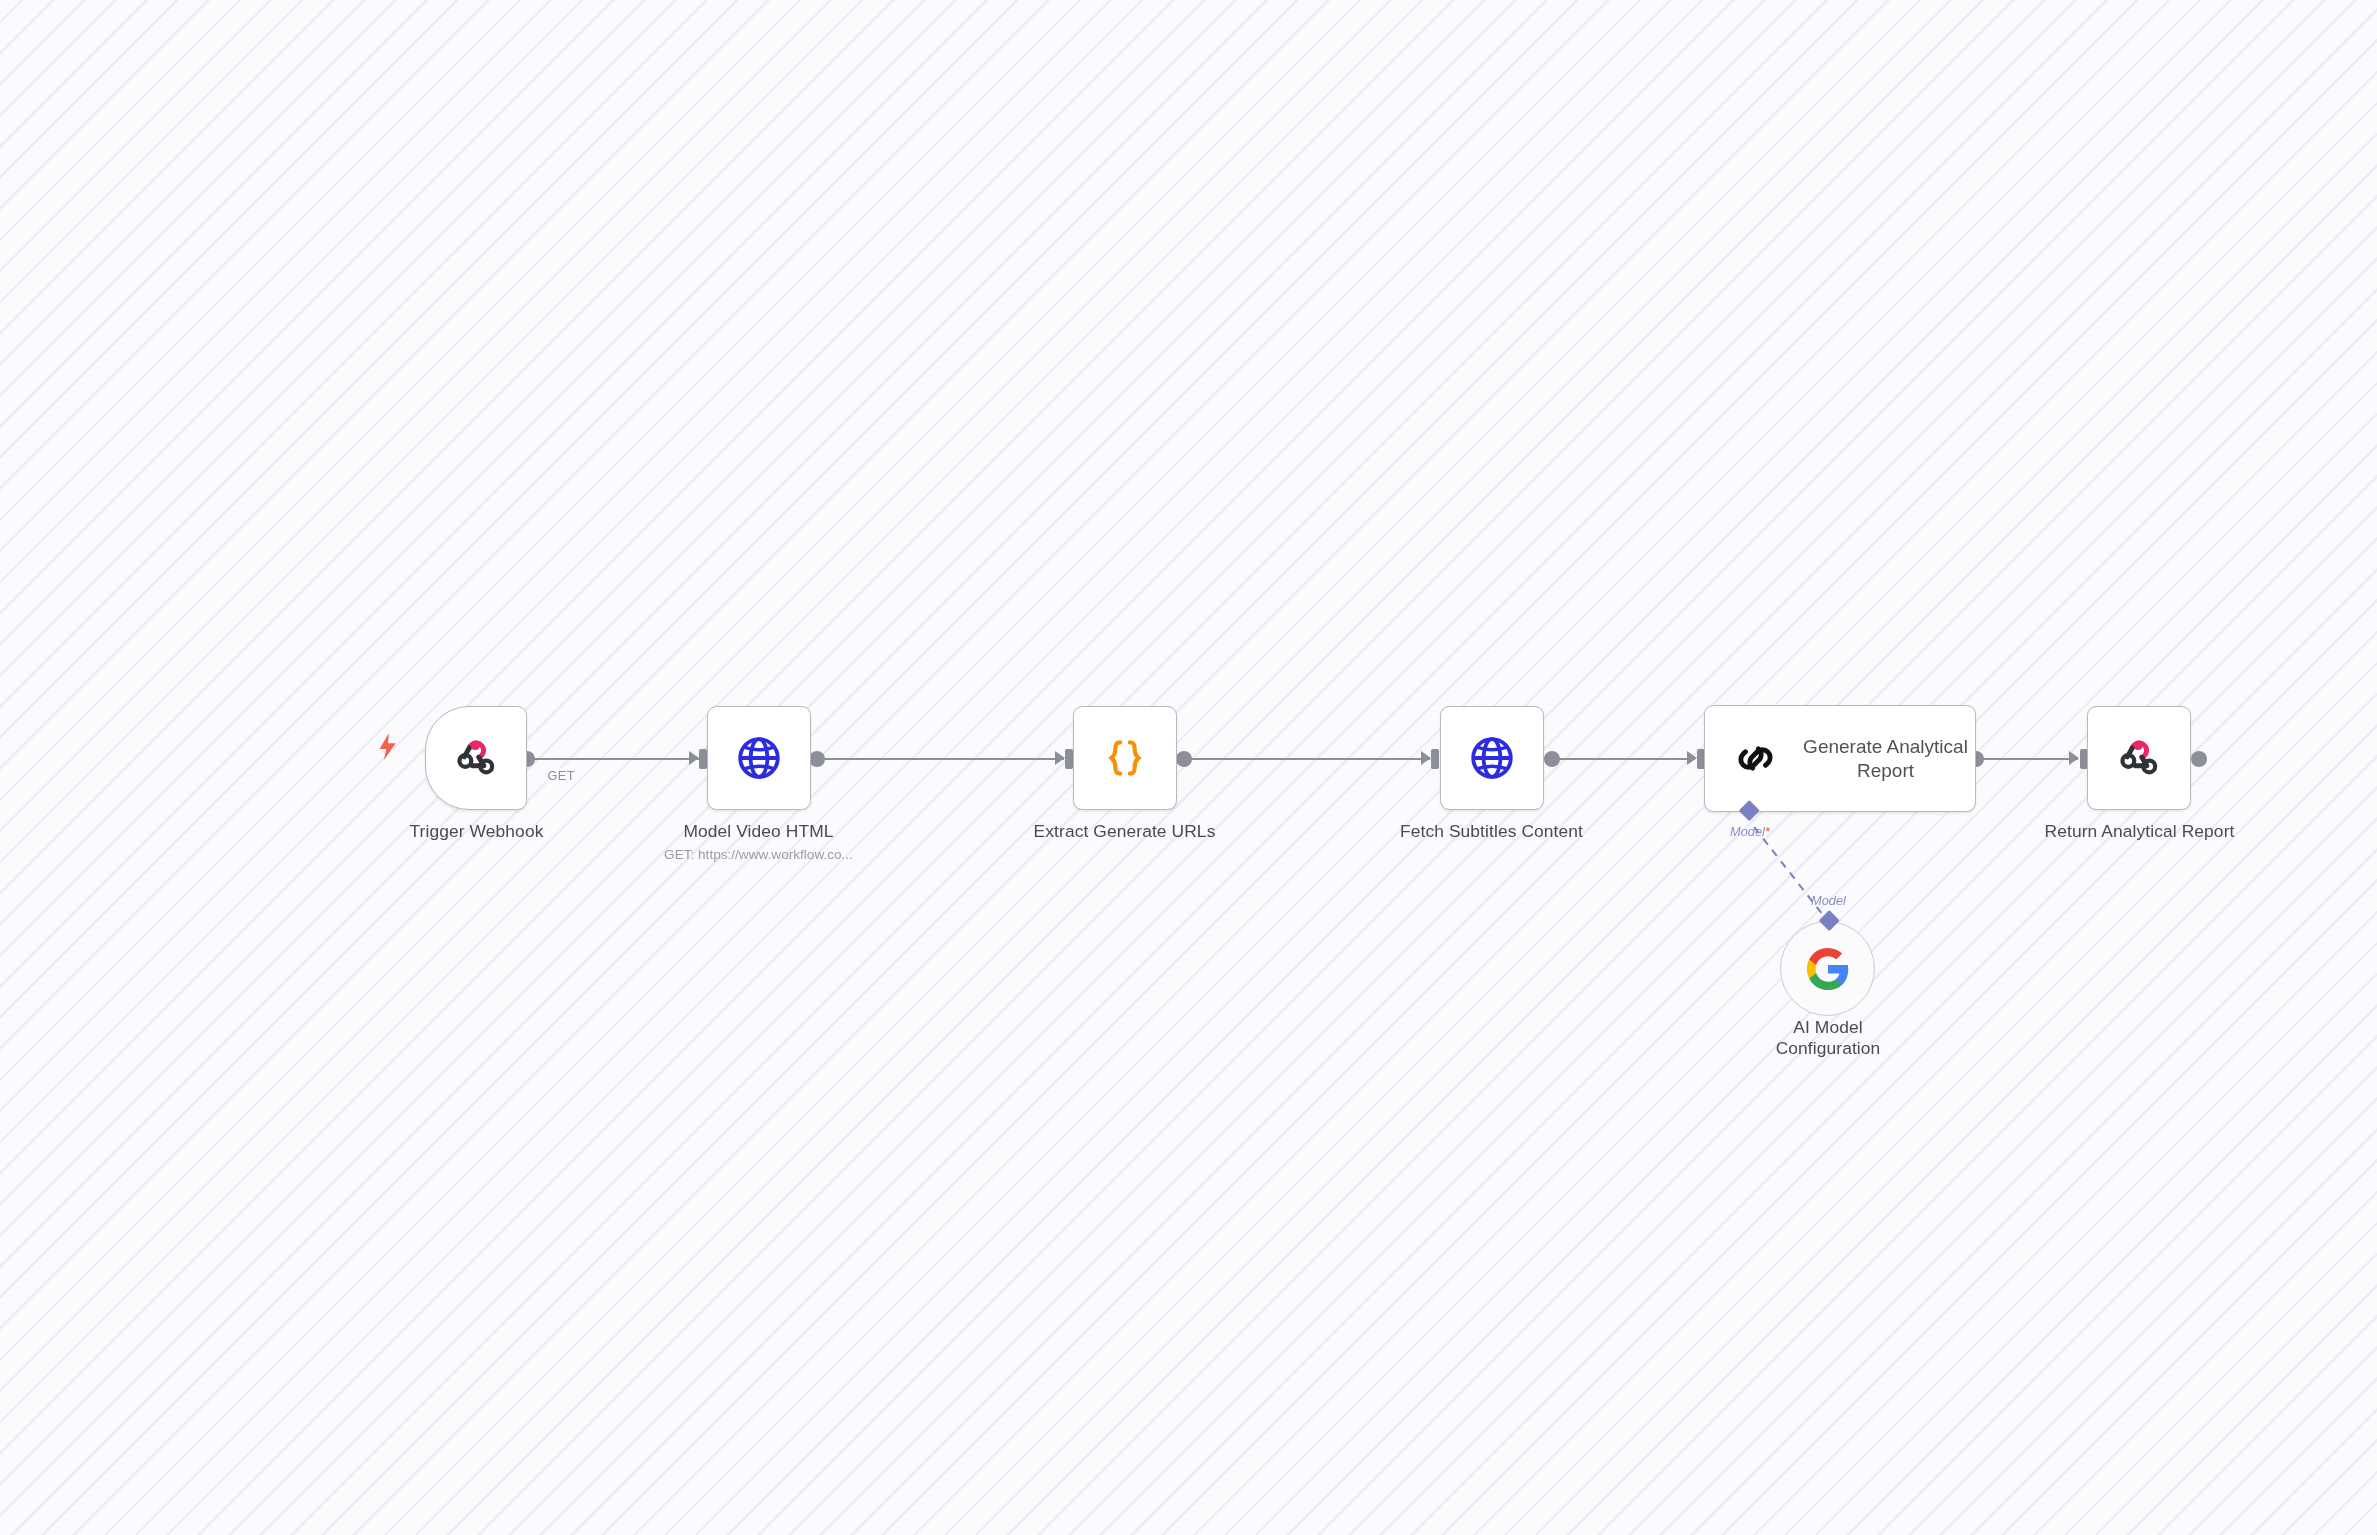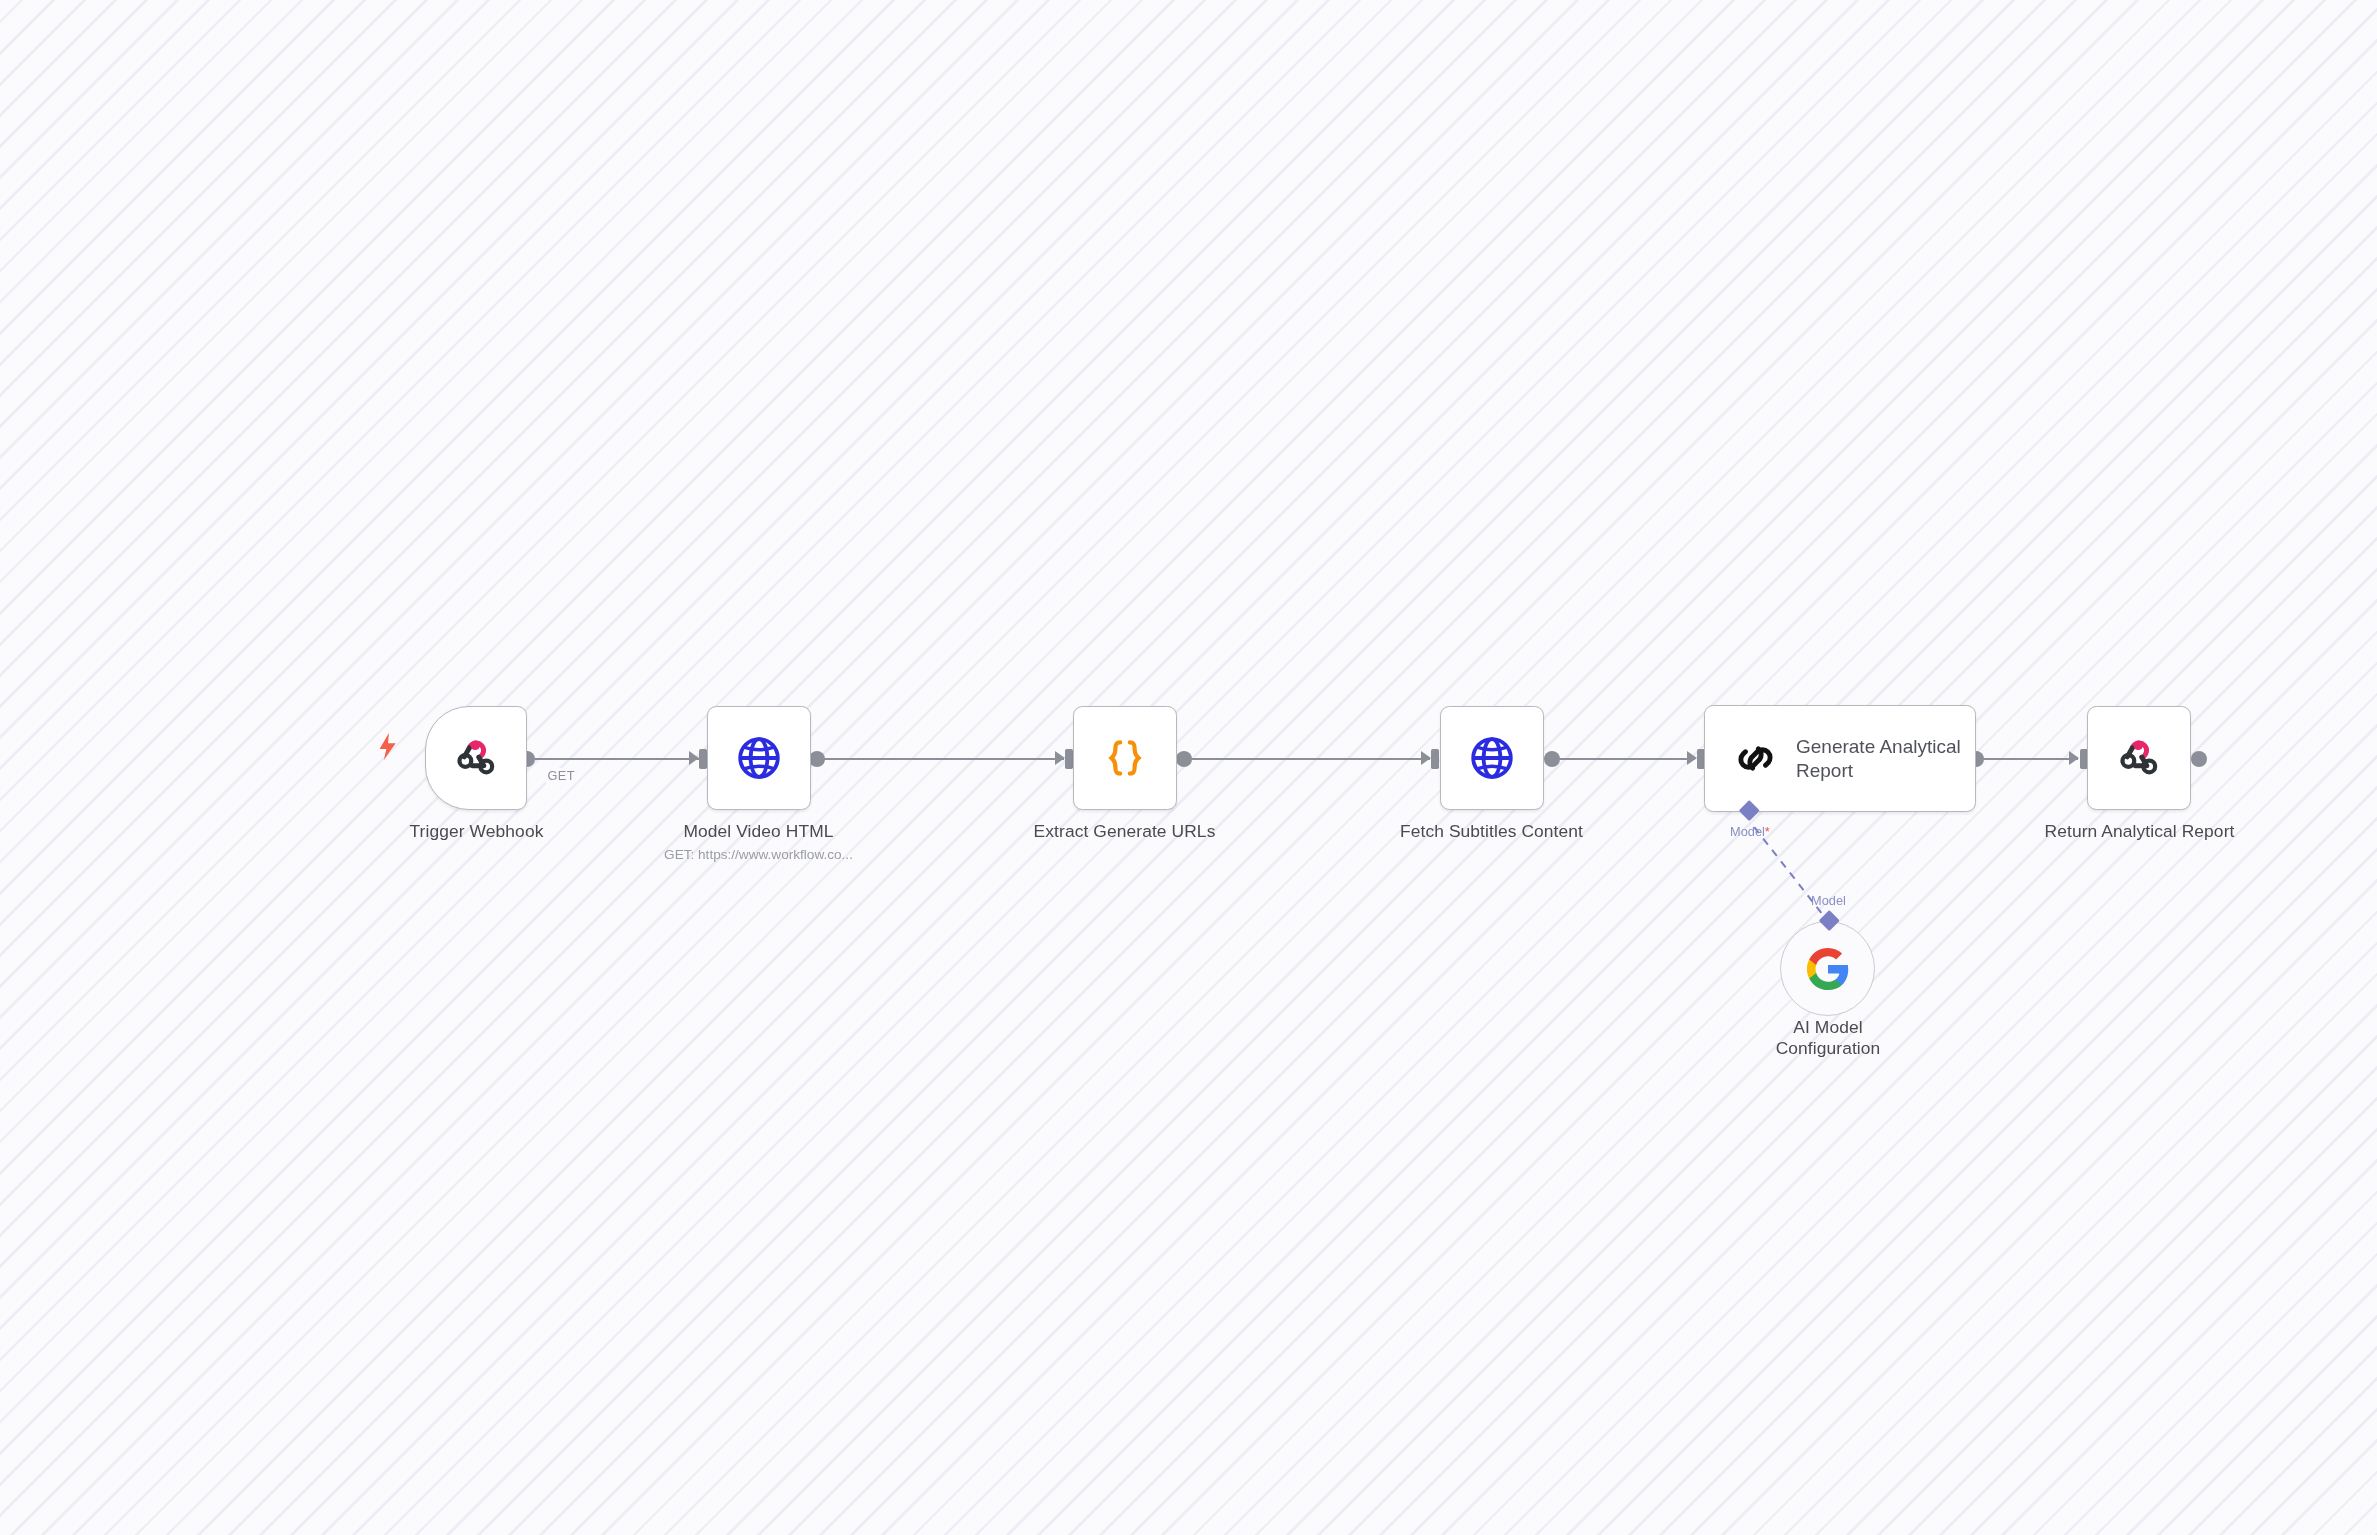--- a/index.html
+++ b/index.html
@@ -62,20 +62,21 @@
   .node {
     position: absolute;
     background: #ffffff;
     border: 1.4px solid #b6b8bf;
     border-radius: 9.4px;
     display: flex;
     align-items: center;
     justify-content: center;
     box-shadow: 0 1.7px 2.6px rgba(20,22,40,0.08);
     z-index: 4;
+    text-align: center;
   }
   .node.trigger {
     border-top-left-radius: 44px;
     border-bottom-left-radius: 44px;
   }
   .node.wide {
     justify-content: flex-start;
     padding-left: 29px;
     gap: 19px;
   }
@@ -173,20 +174,21 @@
     height: 9.4px;
     background: #7b7fc4;
     z-index: 4;
   }
   .ai-label {
     position: absolute;
     font-size: 12.8px;
     color: #8b8fc6;
     z-index: 6;
     white-space: nowrap;
+    font-style: italic;
   }
   .req-star { color: #e8534f; font-size: 12.8px; }
 
   #ai-dashed { position: absolute; left: 0; top: 0; z-index: 2; pointer-events: none; }
 </style>
 </head>
 <body>
 
 <div id="canvas">
 

